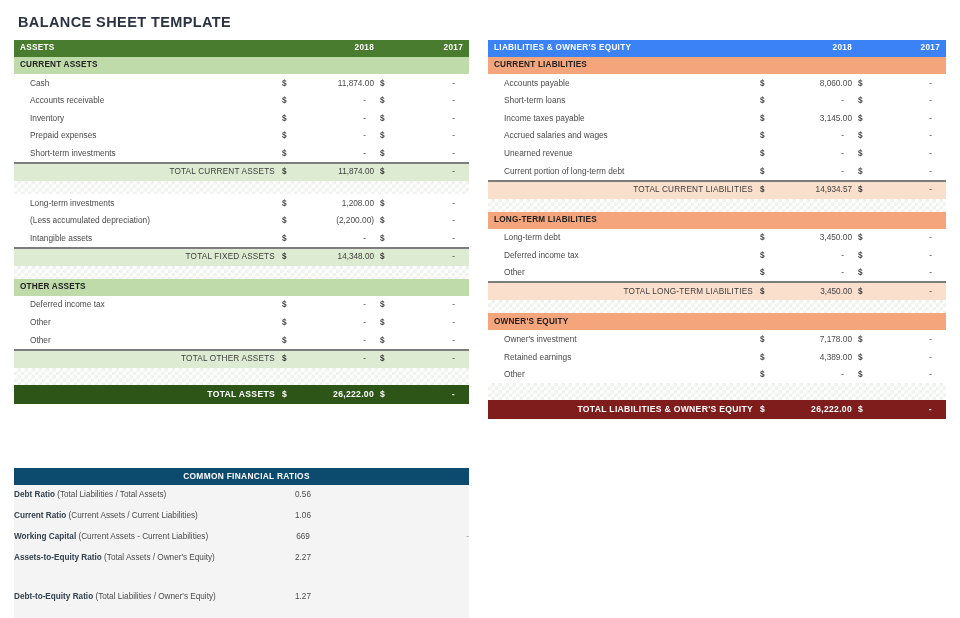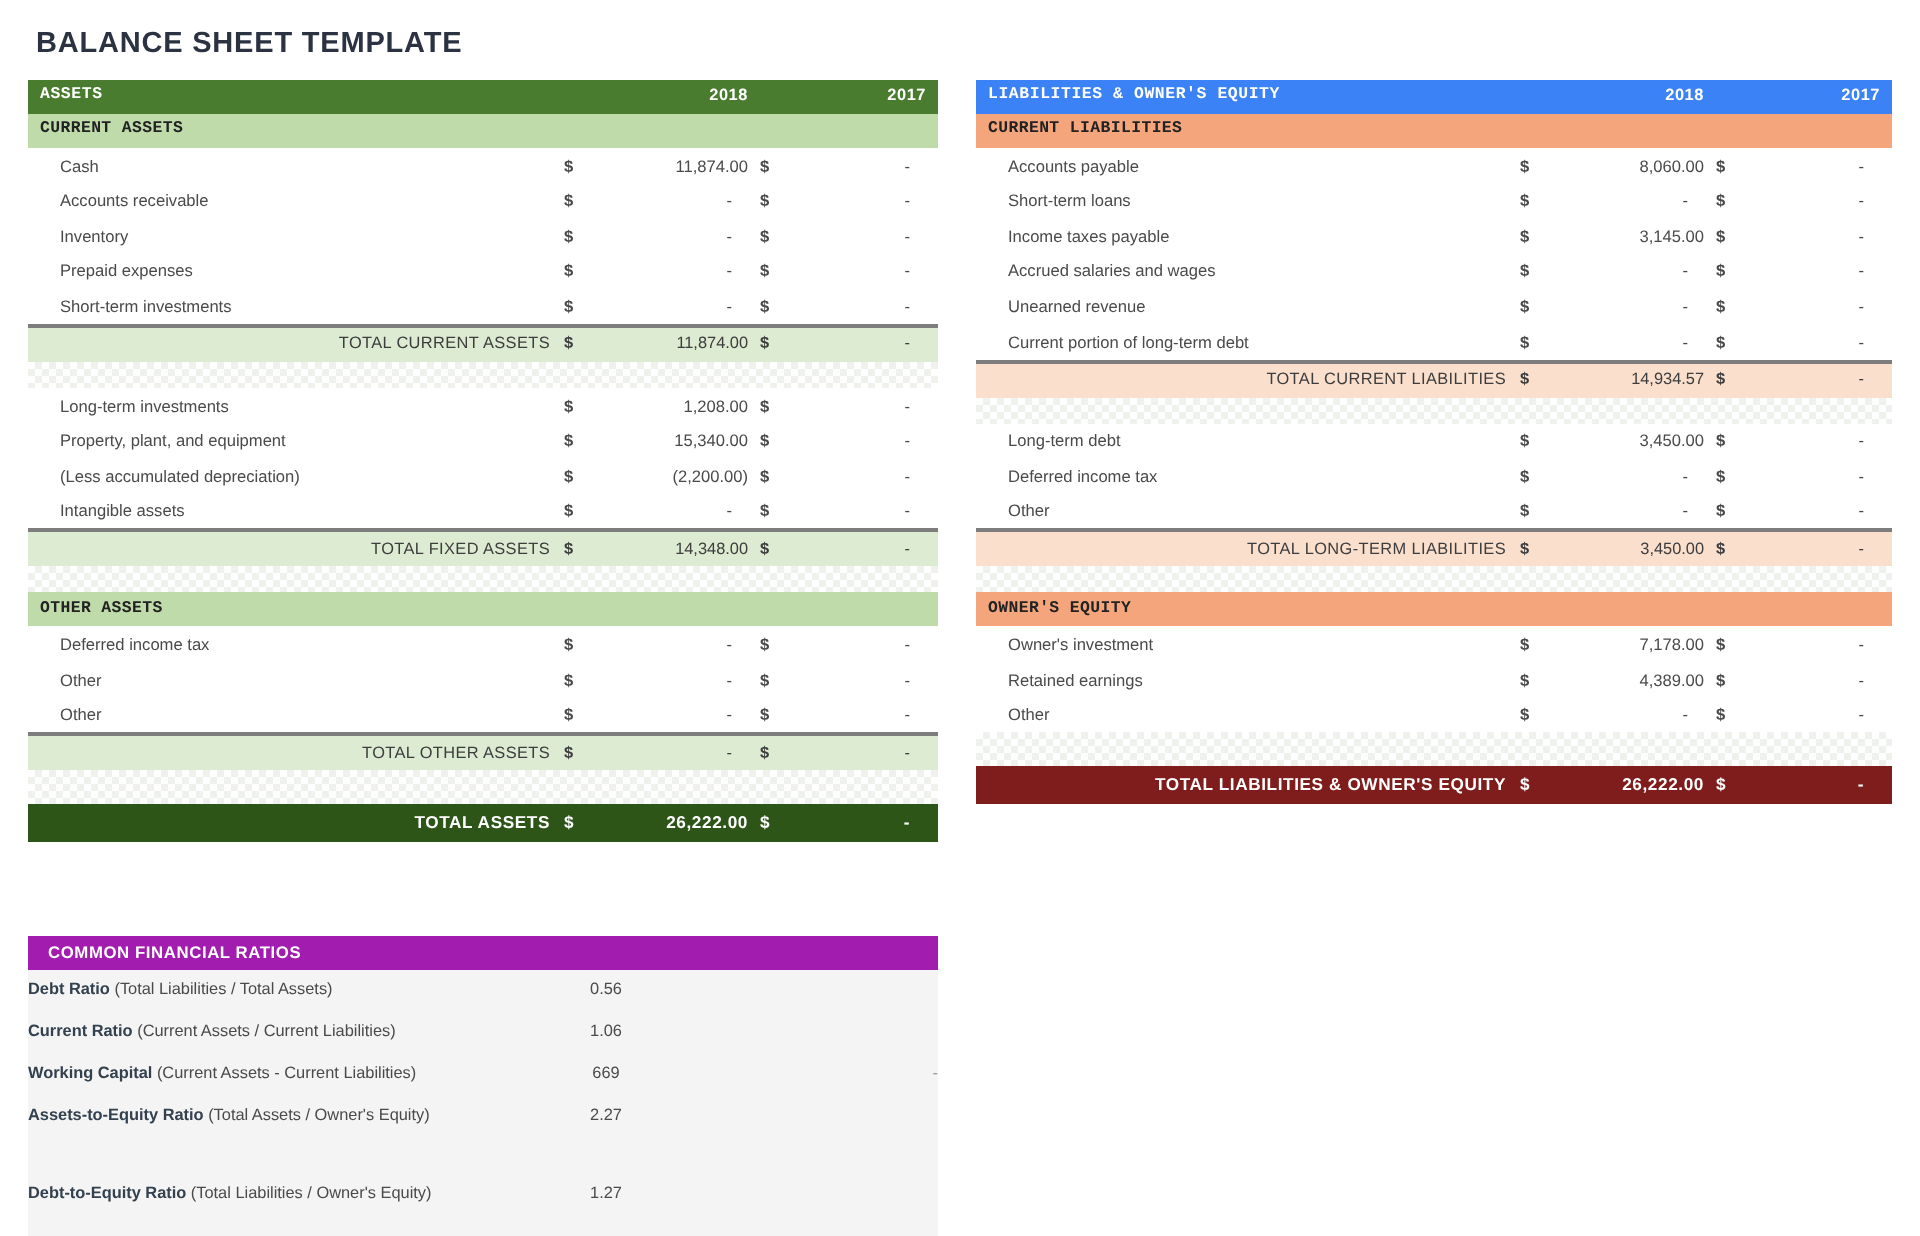--- a/index.html
+++ b/index.html
@@ -104,49 +104,50 @@
     background-color: #ffffff;
     background-image:
       linear-gradient(45deg, #eef1ec 25%, transparent 25%, transparent 75%, #eef1ec 75%),
       linear-gradient(45deg, #eef1ec 25%, transparent 25%, transparent 75%, #eef1ec 75%);
     background-size: 7px 7px;
     background-position: 0 0, 3.5px 3.5px;
   }
   .gap.tall { height: 17px; }
 
   
-  .pad-head   { padding-left: 6px !important; font-family: Liberation Mono, monospace; }
+  .pad-head   { padding-left: 6px !important; }
   .pad-item   { padding-left: 16px !important; }
   .yr         { text-align: right; padding-right: 6px !important; }
   .cur        { text-align: left; font-weight: bold; color: #2f2f2f; }
   .num        { text-align: right; padding-right: 6px !important; }
   .num-dash   { text-align: right; padding-right: 14px !important; color: #8a8a8a; }
   .total-lbl  { text-align: right; padding-right: 7px !important; letter-spacing: 0.2px; }
   .grand .cur { color: #ffffff; }
   .grand .num { color: #ffffff; }
   .grand .num-dash { color: #ffffff; }
 
   
   .ratios {
     position: absolute;
     left: 14px;
     top: 468px;
     width: 455px;
     background: #f4f4f4;
     padding-bottom: 12px;
   }
   .ratios-head {
-    background: #a21caf;
+    background: #0c4a6e;
     color: #ffffff;
     font-weight: bold;
     font-size: 8.4px;
     letter-spacing: 0.3px;
     height: 17px;
     line-height: 17px;
     padding-left: 10px;
+    text-align: center;
   }
   table.ratio-table {
     width: 100%;
     border-collapse: collapse;
     table-layout: fixed;
     font-size: 8.2px;
   }
   table.ratio-table td { padding: 0; line-height: 1; }
   tr.ratio-row td { height: 21px; }
   tr.ratio-row.spaced td { height: 32px; vertical-align: bottom; padding-bottom: 6px; }
@@ -224,27 +225,20 @@
           <td colspan="5" class="gap"></td>
         </tr>
         <tr class="item">
           <td class="pad-item">Long-term investments</td>
           <td class="cur">$</td>
           <td class="num">1,208.00</td>
           <td class="cur">$</td>
           <td class="num-dash">-</td>
         </tr>
         <tr class="item">
-          <td class="pad-item">Property, plant, and equipment</td>
-          <td class="cur">$</td>
-          <td class="num">15,340.00</td>
-          <td class="cur">$</td>
-          <td class="num-dash">-</td>
-        </tr>
-        <tr class="item">
           <td class="pad-item">(Less accumulated depreciation)</td>
           <td class="cur">$</td>
           <td class="num">(2,200.00)</td>
           <td class="cur">$</td>
           <td class="num-dash">-</td>
         </tr>
         <tr class="item">
           <td class="pad-item">Intangible assets</td>
           <td class="cur">$</td>
           <td class="num-dash">-</td>
@@ -369,20 +363,23 @@
         <tr class="total">
           <td class="total-lbl">TOTAL CURRENT LIABILITIES</td>
           <td class="cur">$</td>
           <td class="num">14,934.57</td>
           <td class="cur">$</td>
           <td class="num-dash">-</td>
         </tr>
         <tr>
           <td colspan="5" class="gap"></td>
         </tr>
+        <tr class="sub-head">
+          <td class="pad-head" colspan="5">LONG-TERM LIABILITIES</td>
+        </tr>
         <tr class="item">
           <td class="pad-item">Long-term debt</td>
           <td class="cur">$</td>
           <td class="num">3,450.00</td>
           <td class="cur">$</td>
           <td class="num-dash">-</td>
         </tr>
         <tr class="item">
           <td class="pad-item">Deferred income tax</td>
           <td class="cur">$</td>

